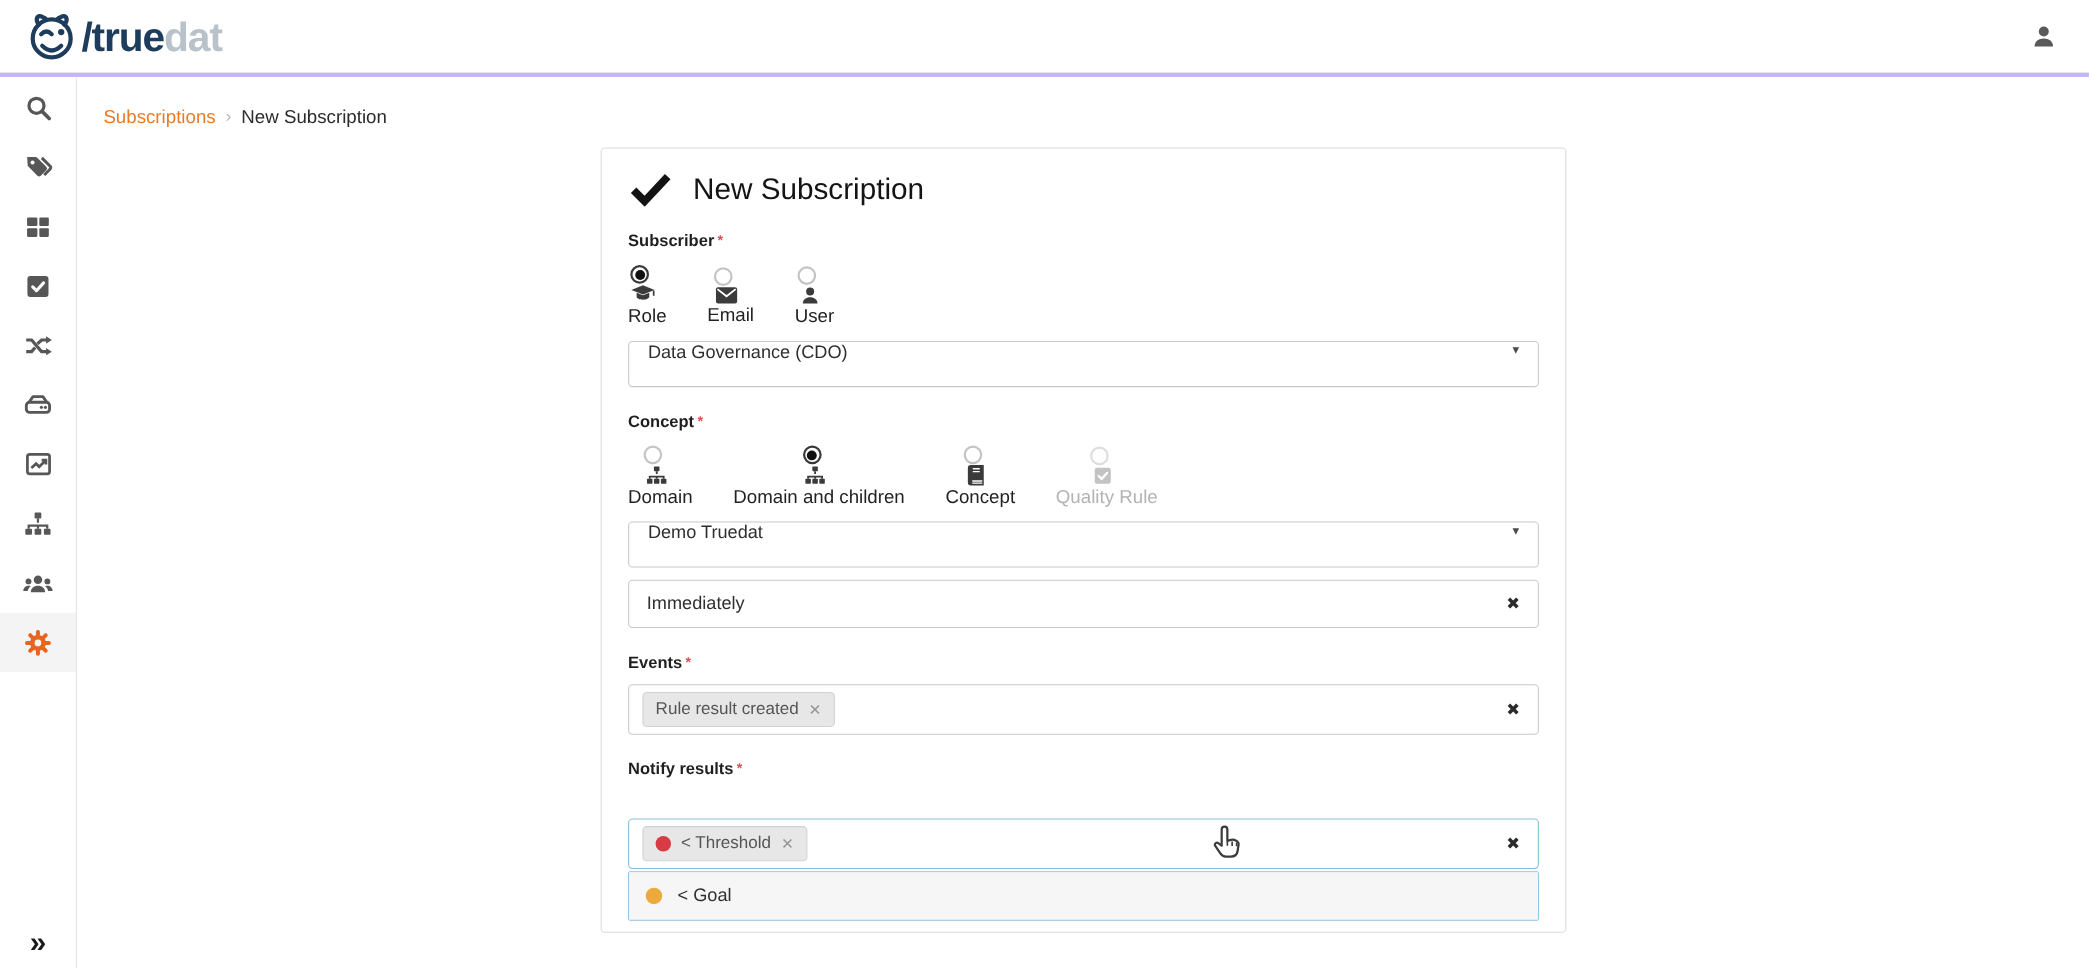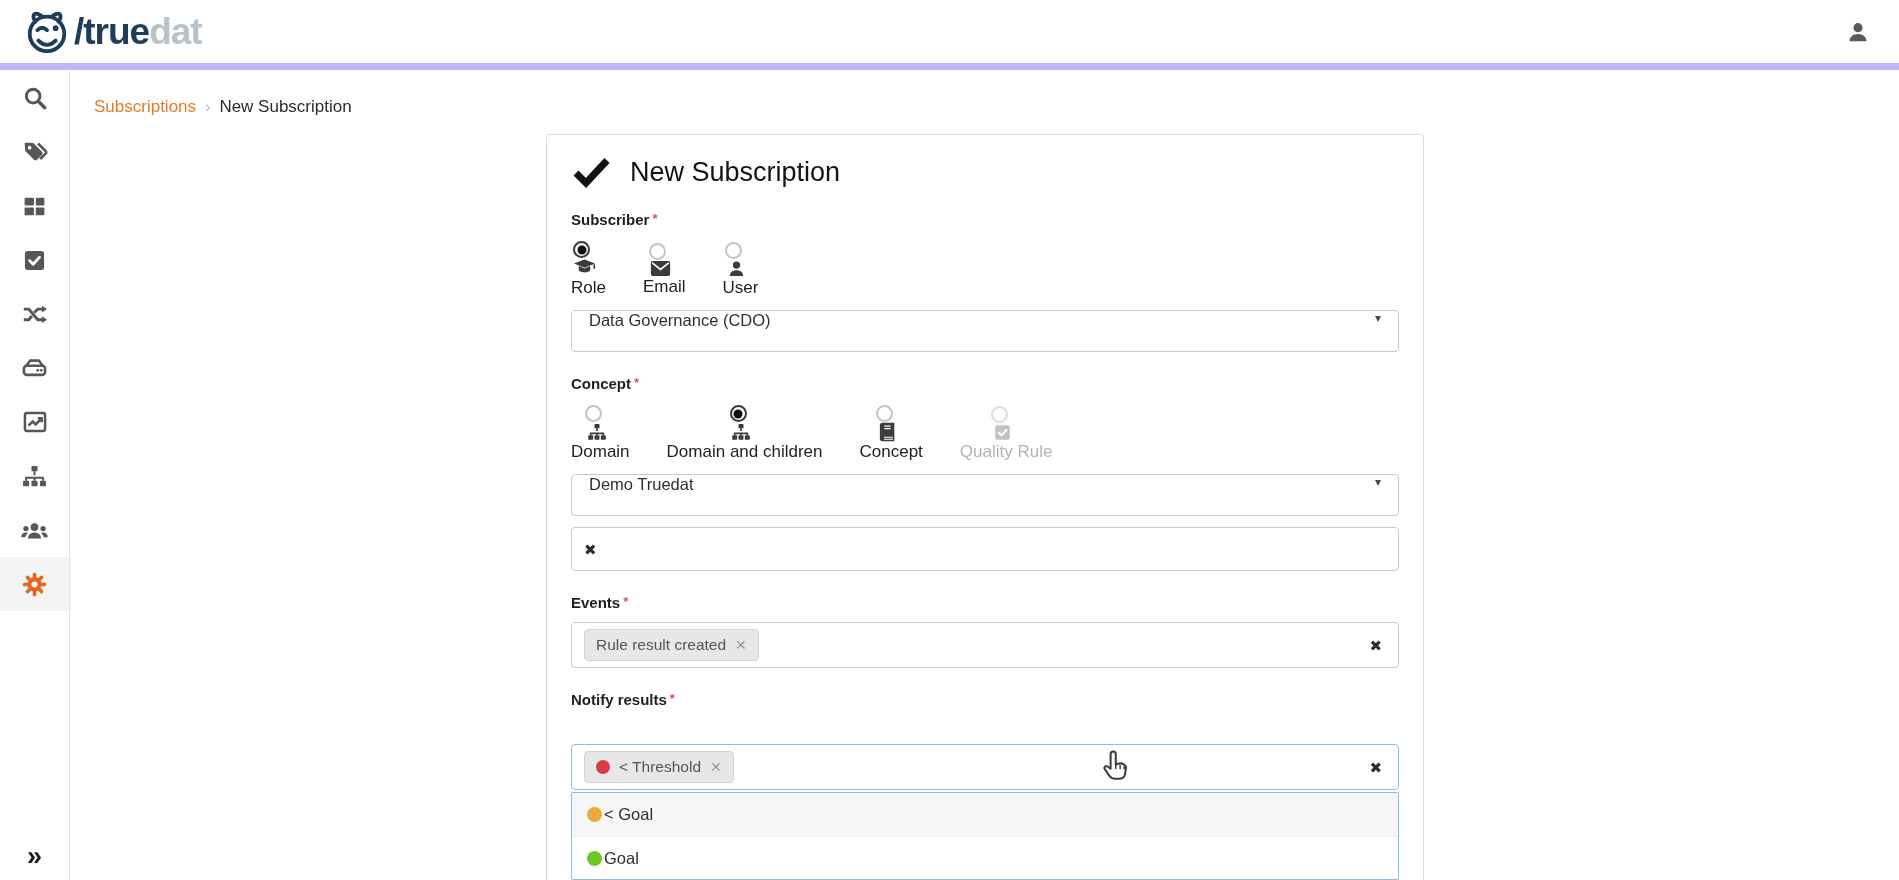--- a/index.html
+++ b/index.html
@@ -4,21 +4,21 @@
 <style>
   * { margin:0; padding:0; box-sizing:border-box; }
   html,body { background:#fff; }
   .page {
     position:relative; width:1899px; height:880px; overflow:hidden;
     background:#fff; color:#222;
     font-family:"Liberation Sans","DejaVu Sans",sans-serif;
   }
   
   .header {
-    height:70px; border-bottom:7px solid #c4b5fd;
+    height:70px; border-bottom:4px solid #c4b5fd;
     display:flex; align-items:center; justify-content:space-between;
     padding:0 28px 0 24px;
   }
   .logo { display:flex; align-items:center; gap:4px; cursor:pointer; }
   .logo-text { font-size:37px; font-weight:800; letter-spacing:-1px; line-height:1; }
   .logo-bold { color:#1e3c5b; }
   .logo-light { color:#b7c2cb; }
   .header-user { color:#5a5a5a; display:flex; align-items:center; }
   
   .sidebar {
@@ -90,21 +90,21 @@
   }
   .tag .tag-x { color:#979797; font-size:14px; cursor:pointer; }
   .dot { width:14px; height:14px; border-radius:50%; flex:none; }
   .tags-area { flex:1; display:flex; align-items:center; }
   
   .dd-panel {
     margin-top:2px; border:1px solid #8abfdc; border-radius:2px; background:#fff;
     margin-bottom:5px;
   }
   .dd-option {
-    height:43px; display:flex; align-items:center; gap:2px;
+    height:43px; display:flex; align-items:center; gap:14px;
     padding:0 15px; font-size:16.5px; color:#2f2f2f; cursor:pointer;
   }
   .dd-option .dot { width:15px; height:15px; }
   .dd-option.hovered { background:#f6f6f6; }
   .dd-option + .dd-option { border-top:1px solid #ededed; }
   
   .cursor { position:absolute; left:1100px; top:748px; pointer-events:none; }
   svg { display:block; }
 </style>
 </head>
@@ -353,20 +353,21 @@
           </span>
           <span>Quality Rule</span>
         </div>
       </div>
       <div class="select">
         <span>Demo Truedat</span>
         <span class="caret">▾</span>
       </div>
 
       <div class="input">
+        <span class="value">Immediately</span>
         <span class="clear-x">✖</span>
       </div>
 
       <div class="field-label"><span>Events</span><span class="req">*</span></div>
       <div class="input">
         <span class="tags-area">
           <span class="tag">
             <span>Rule result created</span>
             <span class="tag-x">✕</span>
           </span>
@@ -384,24 +385,20 @@
           </span>
         </span>
         <span class="clear-x">✖</span>
       </div>
 
       <div class="dd-panel">
         <div class="dd-option hovered">
           <span class="dot" style="background: rgb(236, 170, 60);"></span>
           <span>&lt; Goal</span>
         </div>
-        <div class="dd-option">
-          <span class="dot" style="background: rgb(110, 198, 33);"></span>
-          <span>Goal</span>
-        </div>
       </div>
 
     </div>
   </div>
 
   <div class="cursor">
     <svg width="34" height="38" viewBox="0 0 24 28">
       <path d="M9.2 2.6 c1.1 0 1.9.8 1.9 1.9 v7.6 l1.7-.5 c3.1-.9 6.2.9 5.8 3.2 l-.7 4.4 c-.3 2.1-1.9 3.4-4.5 3.4 h-3.3 c-1.7 0-2.8-.7-3.7-2.1 l-3.4-5 c-.9-1.3.8-2.8 2-1.9 l2.3 1.7 V4.5 c0-1.1.8-1.9 1.9-1.9 z" fill="#fff" stroke="#3c3c3c" stroke-width="1.5" stroke-linejoin="round"></path>
       <path d="M11.1 12.4 v3 M14.3 12.6 v2.9 M17.3 13.4 v2.3" stroke="#3c3c3c" stroke-width="1.1" fill="none"></path>
     </svg>

